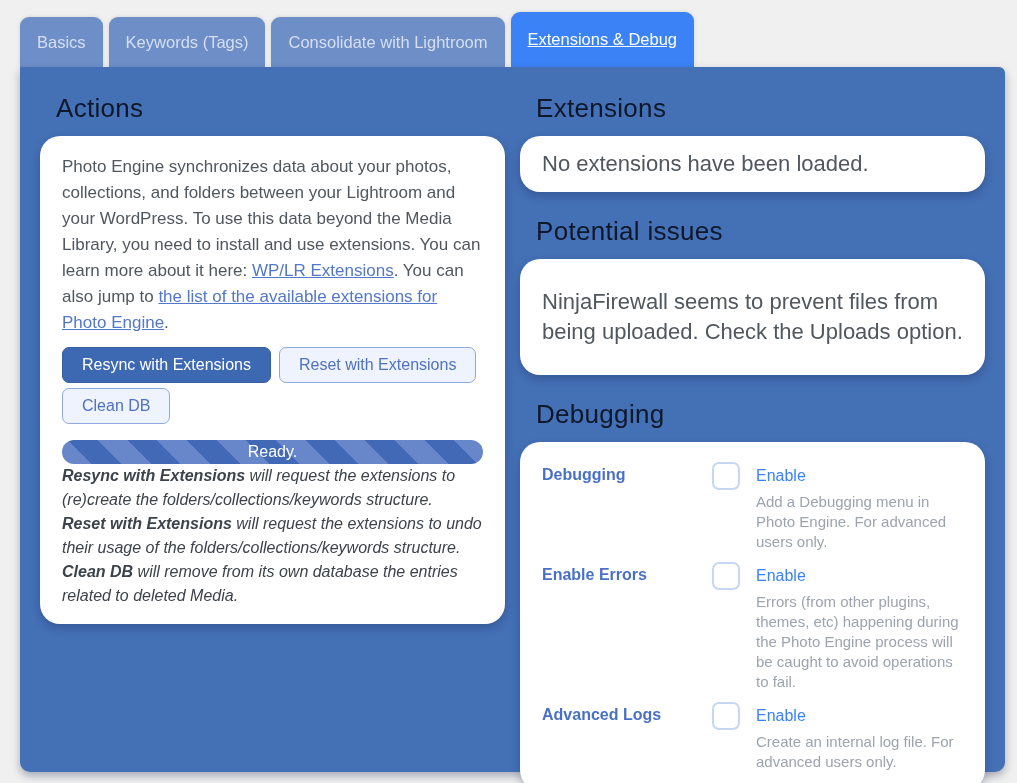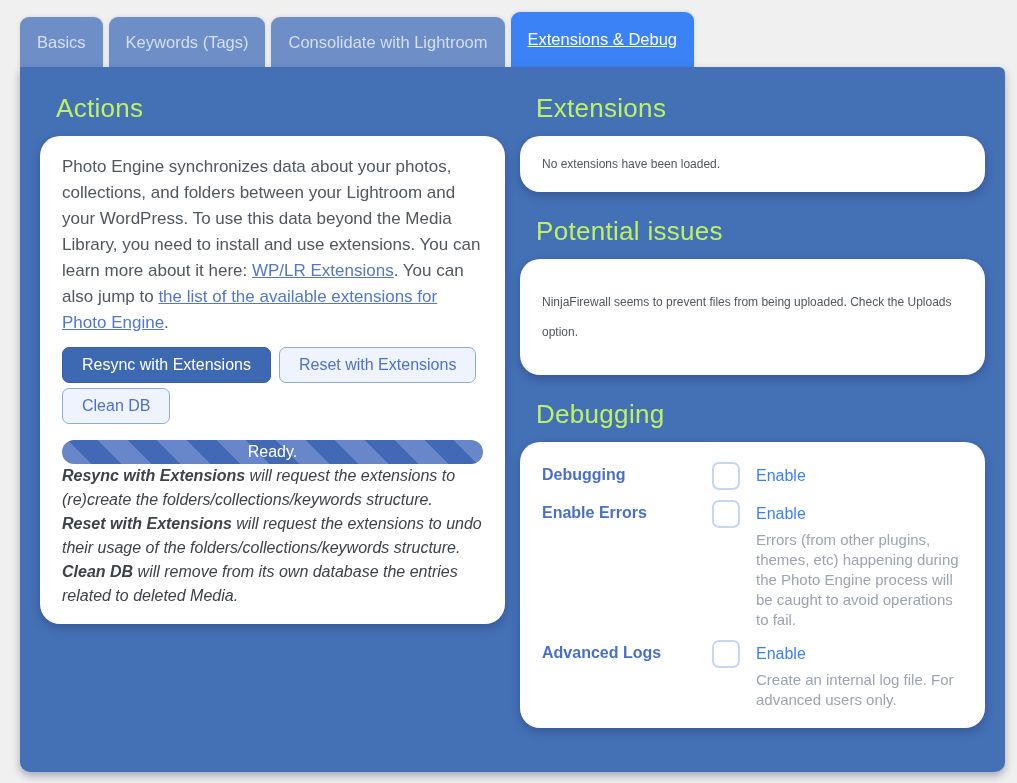--- a/index.html
+++ b/index.html
@@ -53,21 +53,21 @@
     background: #4470b6;
     border-radius: 0 6px 10px 10px;
     box-shadow: 0 4px 9px rgba(30,40,70,.35);
     display: flex;
     padding: 0 20px;
   }
   .col { width: 465px; }
   .col-left { margin-right: 15px; }
 
   .section-title {
-    color: #bef264;
+    color: #0f172a;
     font-size: 26px;
     font-weight: 400;
     letter-spacing: .3px;
     margin: 26px 0 12px 16px;
   }
   .section-title.subsequent { margin-top: 24px; }
 
   .card {
     background: #ffffff;
     border-radius: 20px;
@@ -126,21 +126,21 @@
     color: #3c434a;
     margin-top: 0;
   }
   .note:first-of-type { margin-top: 15px; }
   .note b { font-weight: 700; }
 
   
   .extensions-card { padding: 16px 22px; }
   .issues-card { padding: 28px 22px; }
   .card-msg {
-    font-size: 12px;
+    font-size: 22px;
     color: #50575e;
     line-height: 30px;
   }
   .extensions-card .card-msg { line-height: 24px; }
 
   .debug-card { padding: 20px 22px 18px; }
   .dbg-row {
     display: grid;
     grid-template-columns: 170px 44px 1fr;
     margin-bottom: 10px;
@@ -223,20 +223,21 @@
       </div>
 
       <h2 class="section-title subsequent">Debugging</h2>
       <div class="card debug-card">
 
         <div class="dbg-row">
           <div class="dbg-label">Debugging</div>
           <div class="checkbox"></div>
           <div>
             <div class="enable-label">Enable</div>
+            <div class="dbg-desc">Add a Debugging menu in Photo Engine. For advanced users only.</div>
           </div>
         </div>
 
         <div class="dbg-row">
           <div class="dbg-label">Enable Errors</div>
           <div class="checkbox"></div>
           <div>
             <div class="enable-label">Enable</div>
             <div class="dbg-desc">Errors (from other plugins, themes, etc) happening during the Photo Engine process will be caught to avoid operations to fail.</div>
           </div>

